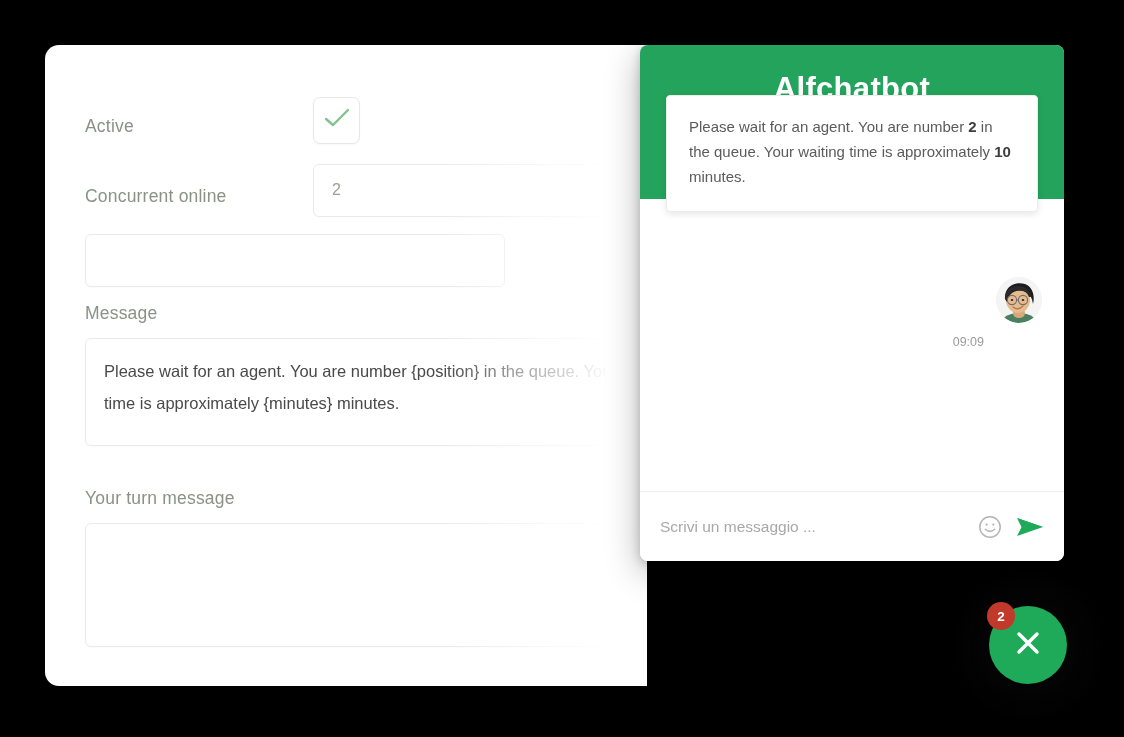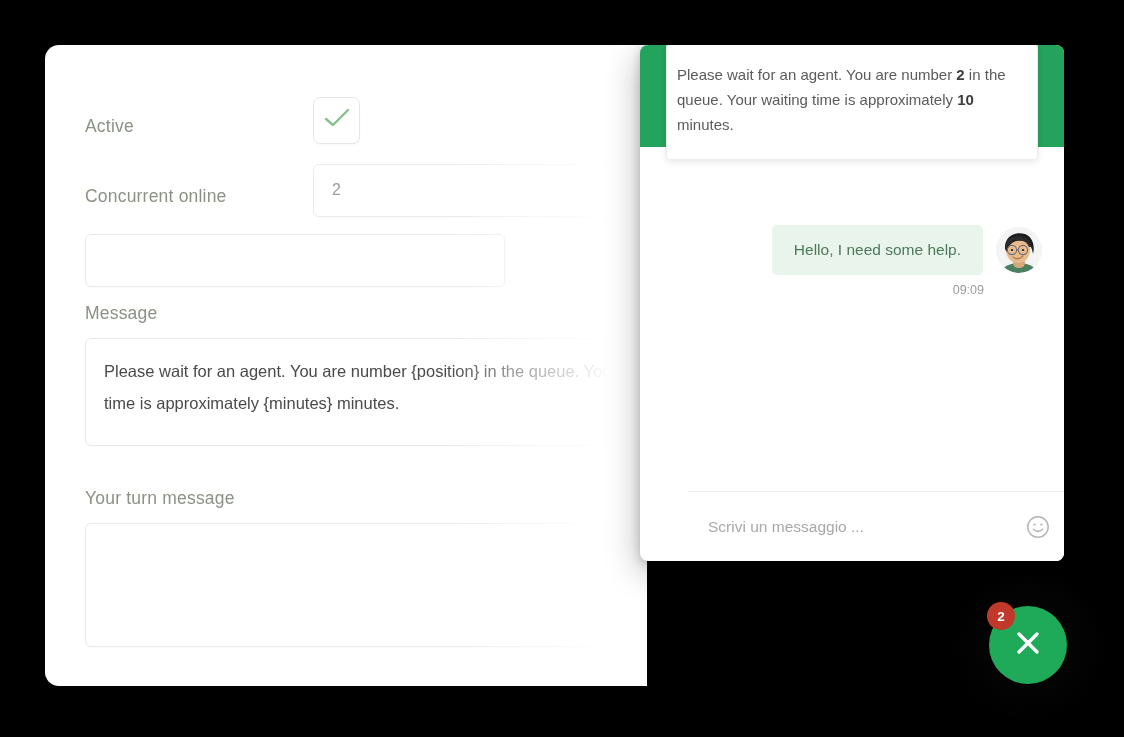--- a/index.html
+++ b/index.html
@@ -140,21 +140,21 @@
     padding: 0 22px;
   }
   .bot-bubble {
     position: absolute;
     left: 26px; top: -104px;
     width: 372px;
     background: #ffffff;
     border: 1px solid #ececec;
     border-radius: 4px;
     box-shadow: 0 2px 7px rgba(0,0,0,0.10);
-    padding: 18px 22px 22px 10px;
+    padding: 18px 22px 22px 22px;
     font-size: 15px;
     line-height: 25px;
     color: #5b5b5b;
   }
   .bot-bubble b { color: #3d3d3d; font-weight: bold; }
 
   .user-row {
     position: absolute;
     right: 22px; top: 78px;
     display: flex;
@@ -185,21 +185,20 @@
 
   .chat-input-bar {
     position: absolute;
     left: 0; bottom: 0;
     width: 424px; height: 70px;
     border-top: 1px solid #efefef;
     background: #ffffff;
     display: flex;
     align-items: center;
     padding: 0 20px;
-    margin-left: 48px;
   }
   .chat-input {
     flex: 1;
     font-size: 15.5px;
     color: #a8a8a8;
   }
   .emoji-icon { margin-right: 14px; display: flex; }
   .send-icon { display: flex; }
 
   
@@ -278,34 +277,34 @@
       <div class="label-block turn">Your turn message</div>
       <div class="textarea-box tall"></div>
 
     </div>
     <div class="fade-right"></div>
   </div>
 
   <div class="chat-panel">
 
     <div class="chat-header">
+      <div class="chat-title">Alfchatbot</div>
       <div class="chat-sub">
         <div>We are an experienced team happy to help you.</div>
         <div>Write us now! We are online.</div>
       </div>
     </div>
 
     <div class="chat-body">
 
       <div class="bot-bubble">
         <span>Please wait for an agent. You are number </span><b>2</b><span> in the queue. Your waiting time is approximately </span><b>10</b><span> minutes.</span>
       </div>
 
       <div class="user-row">
-        <div class="user-bubble">Hello, I need some help.</div>
         <div class="avatar">
           <svg width="46" height="46" viewBox="0 0 46 46">
             <defs>
               <clipPath id="avclip">
                   <circle cx="23" cy="23" r="23"></circle>
                 </clipPath>
             </defs>
             <g clip-path="url(#avclip)">
               <rect width="46" height="46" fill="#f4f4f4"></rect>
 

